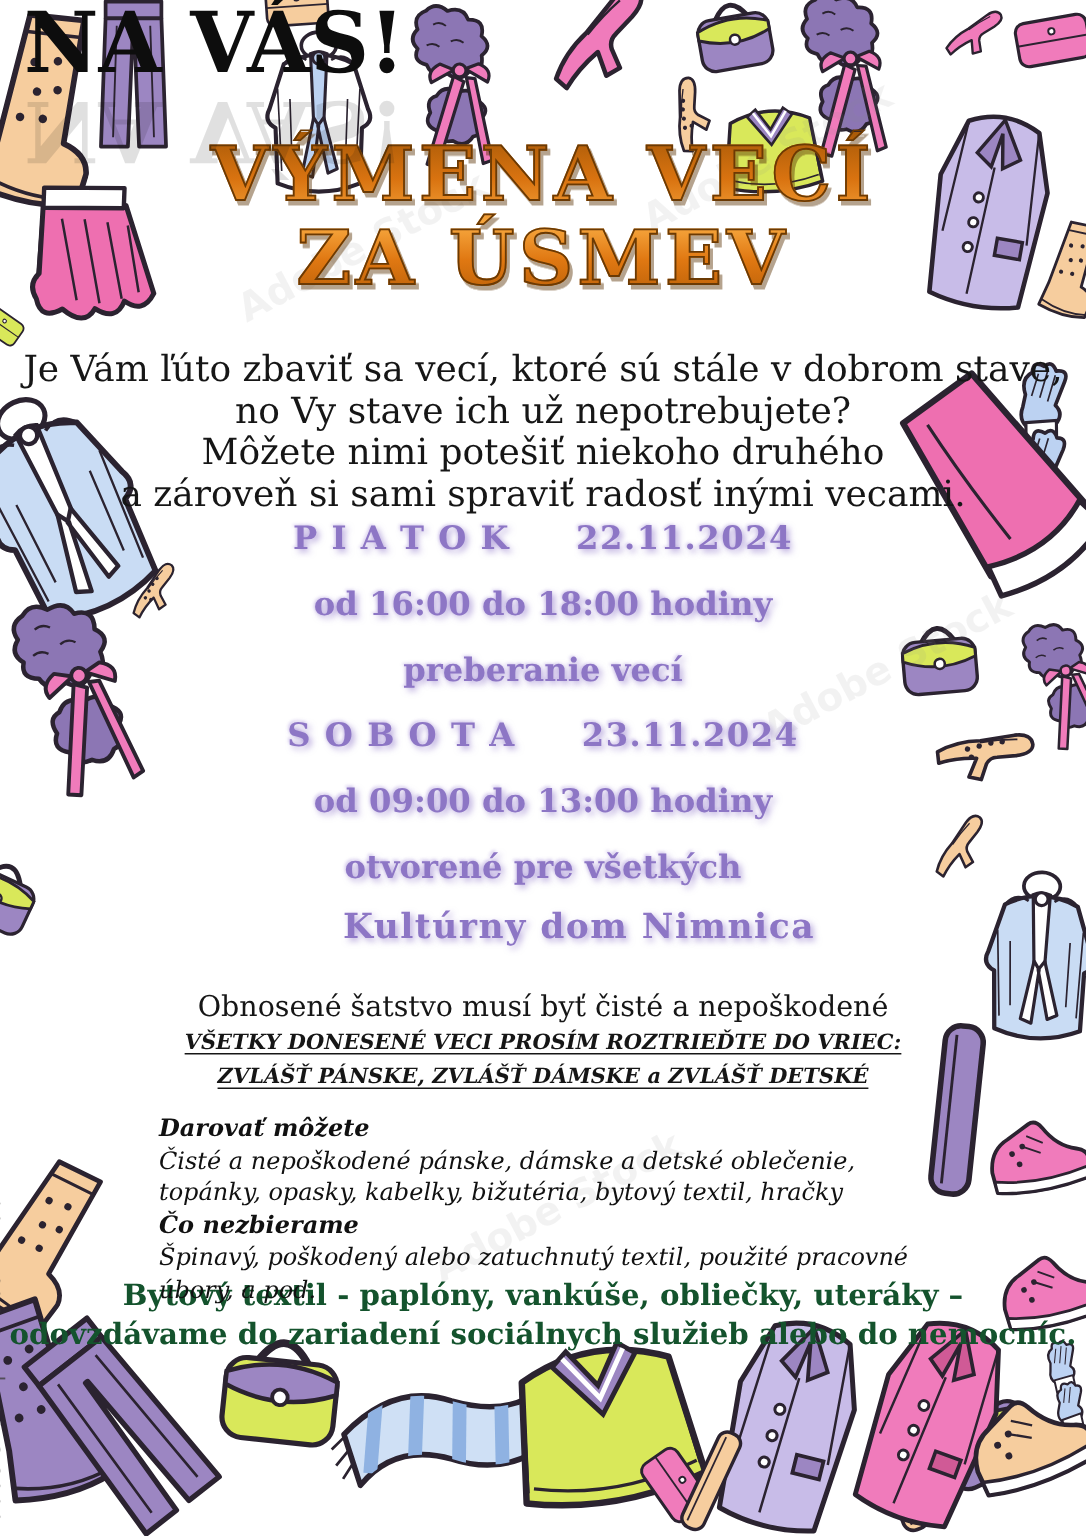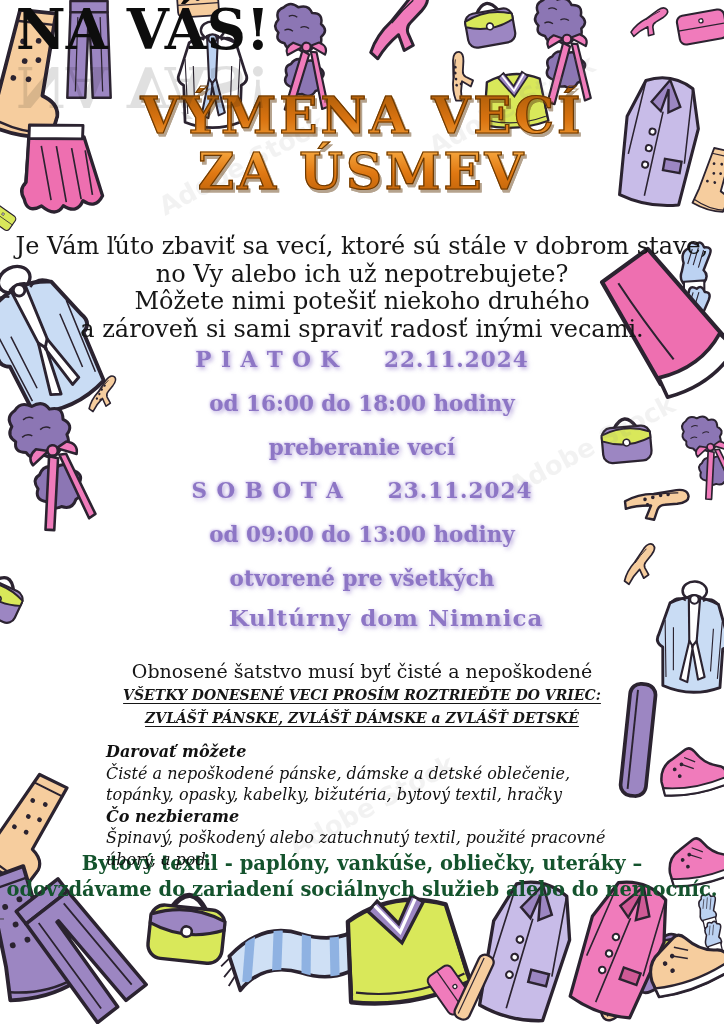--- a/index.html
+++ b/index.html
@@ -341,21 +341,21 @@
 
   <div class="content">
 
     <div class="c title">
       <div>VÝMENA VECÍ</div>
       <div>ZA ÚSMEV</div>
     </div>
 
     <div class="c intro">
       <div>Je Vám ľúto zbaviť sa vecí, ktoré sú stále v dobrom stave,</div>
-      <div>no Vy alebo ich už nepotrebujete?</div>
+      <div>no Vy stave ich už nepotrebujete?</div>
       <div>Môžete nimi potešiť niekoho druhého</div>
       <div>a zároveň si sami spraviť radosť inými vecami.</div>
     </div>
 
     <div class="c sched sched-fri">
       <div class="row1">
         <span>P I A T O K</span>
         <span>22.11.2024</span>
       </div>
       <div>od 16:00 do 18:00 hodiny</div>

